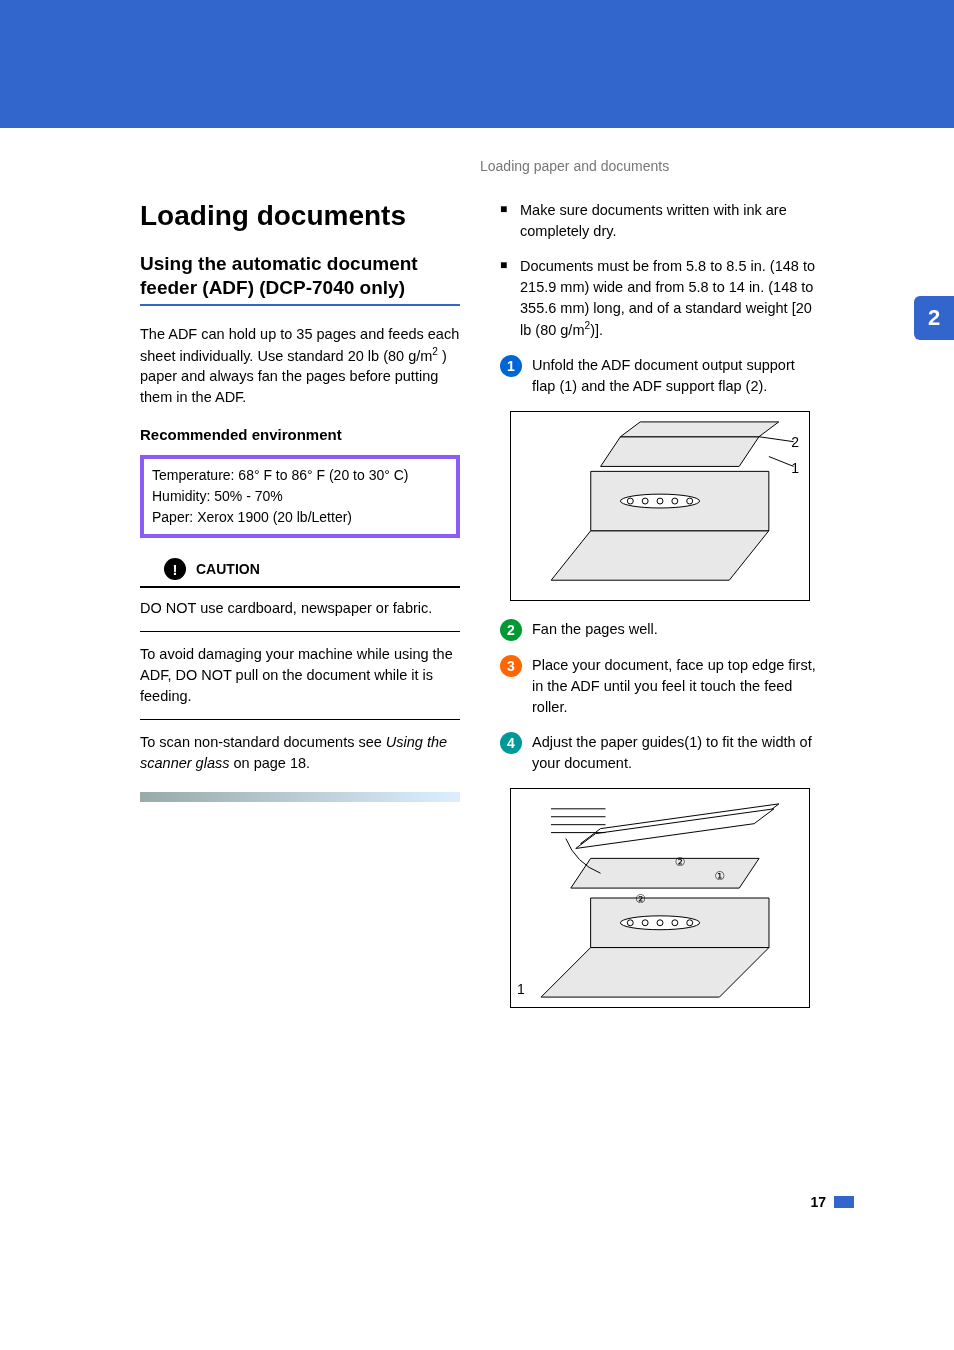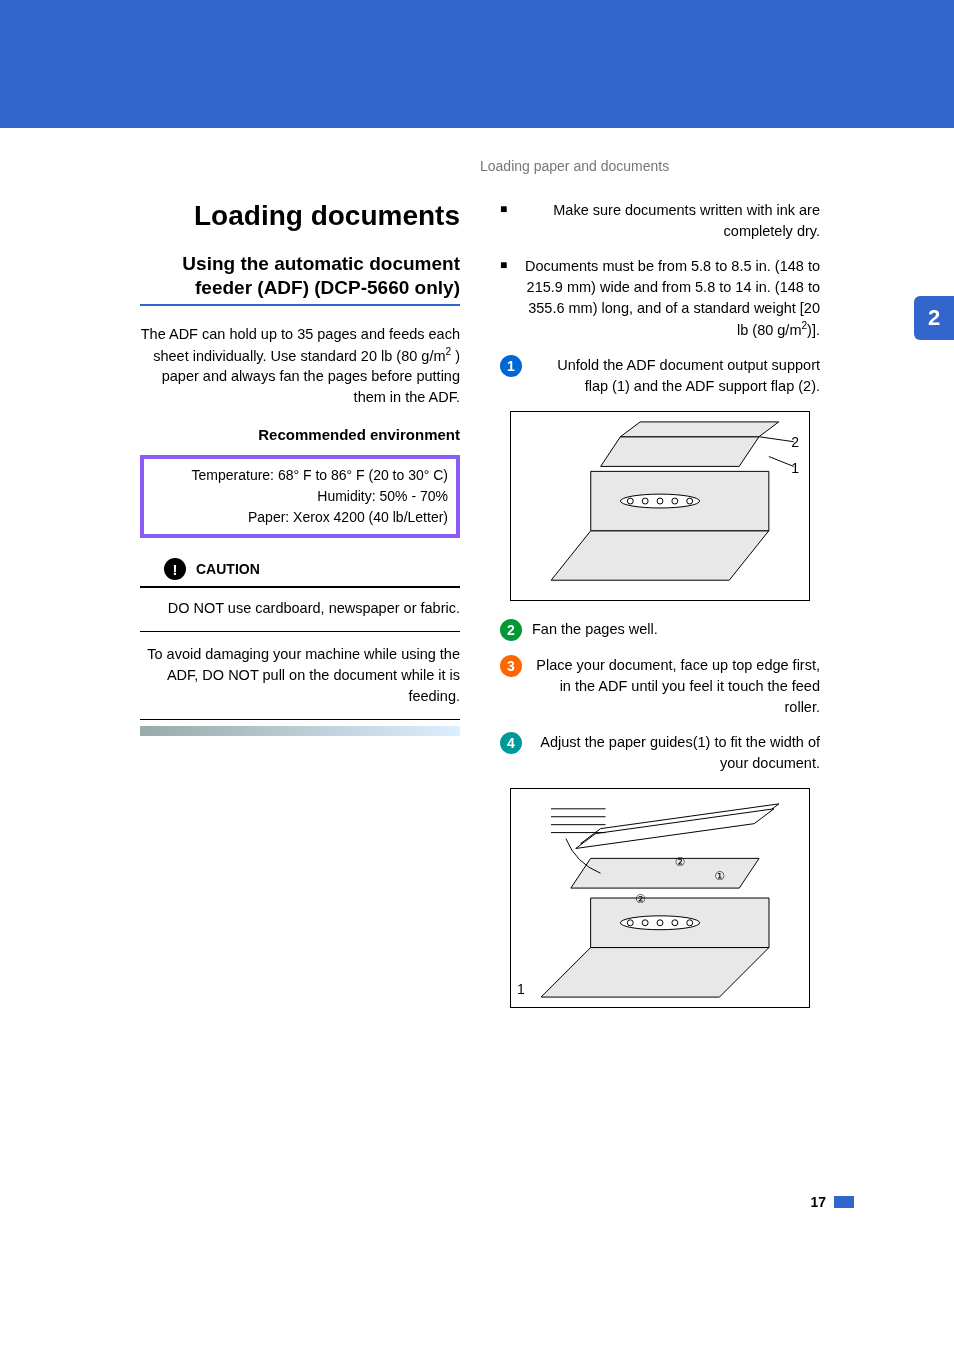--- a/index.html
+++ b/index.html
@@ -25,21 +25,20 @@
     left: 480px;
     top: 158px;
   }
   .content {
     position: absolute;
     left: 140px;
     top: 200px;
     width: 700px;
     display: flex;
     gap: 40px;
-    text-align: right;
   }
   .col {
     width: 320px;
   }
   h1 {
     font-size: 28px;
     font-weight: bold;
     margin-bottom: 20px;
   }
   h2 {
@@ -183,41 +182,44 @@
 <div class="top-banner"></div>
 
 <div class="header-line">Loading paper and documents</div>
 
 <div class="page-tab">2</div>
 
 <div class="content">
 
   <div class="col">
     <h1>Loading documents</h1>
-    <h2>Using the automatic document feeder (ADF) (DCP-5660 only)</h2>
+    <h2>Using the automatic document feeder (ADF) (DCP-7040 only)</h2>
 
     <p class="intro">
       <span>The ADF can hold up to 35 pages and feeds each sheet individually. Use standard 20 lb (80 g/m</span><sup>2</sup><span> ) paper and always fan the pages before putting them in the ADF.</span>
     </p>
 
     <h3>Recommended environment</h3>
 
     <div class="env-box">
       <div>Temperature: 68° F to 86° F (20 to 30° C)</div>
       <div>Humidity: 50% - 70%</div>
-      <div>Paper: Xerox 4200 (40 lb/Letter)</div>
+      <div>Paper: Xerox 1900 (20 lb/Letter)</div>
     </div>
 
     <div class="caution-hdr">
       <div class="caution-icon">!</div>
       <div class="caution-label">CAUTION</div>
     </div>
 
     <div class="caution-item">DO NOT use cardboard, newspaper or fabric.</div>
     <div class="caution-item">To avoid damaging your machine while using the ADF, DO NOT pull on the document while it is feeding.</div>
+    <div class="caution-item last">
+      <span>To scan non-standard documents see </span><em class="ref">Using the scanner glass</em><span> on page 18.</span>
+    </div>
     <div class="caution-end"></div>
   </div>
 
   <div class="col">
 
     <ul class="bullets">
       <li>Make sure documents written with ink are completely dry.</li>
       <li>
         <span>Documents must be from 5.8 to 8.5 in. (148 to 215.9 mm) wide and from 5.8 to 14 in. (148 to 355.6 mm) long, and of a standard weight [20 lb (80 g/m</span><sup>2</sup><span>)].</span>
       </li>

